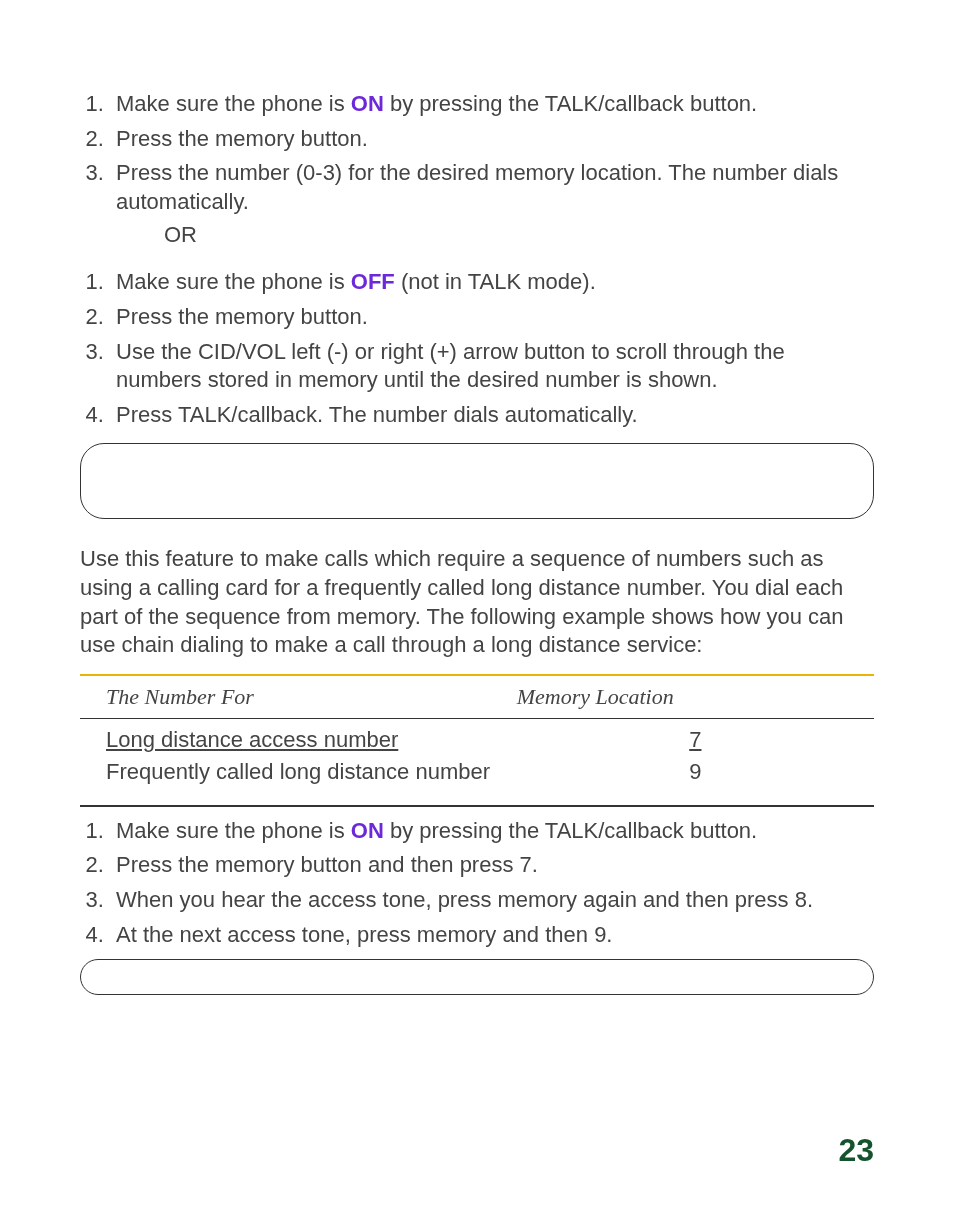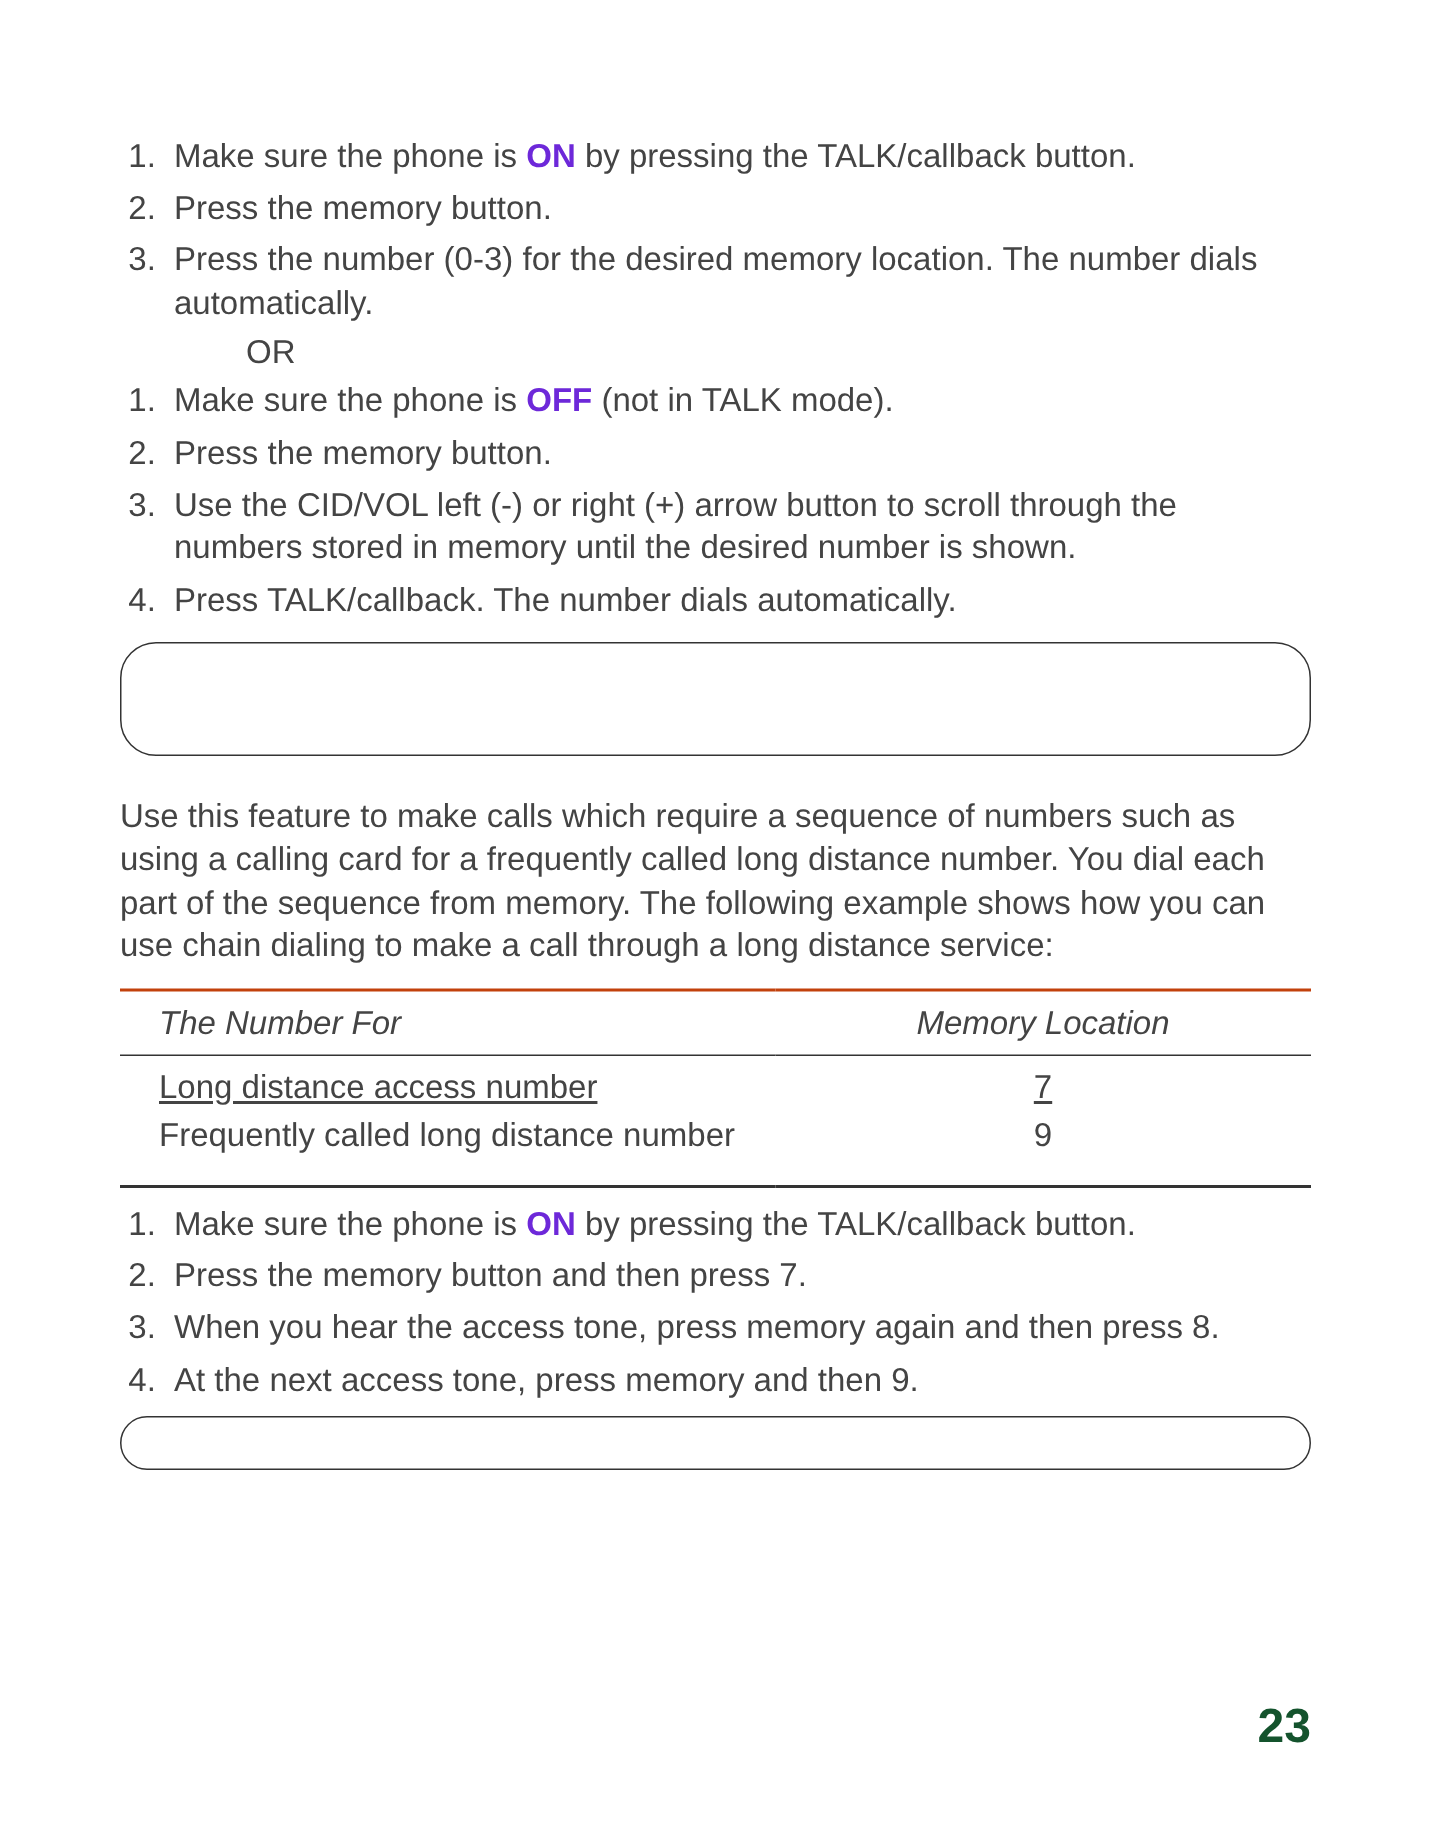--- a/index.html
+++ b/index.html
@@ -22,21 +22,21 @@
     margin: 0;
   }
   ol.plain li {
     font-size: 22px;
     line-height: 1.3;
     margin-bottom: 6px;
     padding-left: 6px;
   }
   .or-line {
     font-size: 22px;
-    margin: 6px 0 5px 84px;
+    margin: 6px 0 20px 84px;
   }
   .bold { font-weight: 700; color:#6d28d9; }
   .rounded-box {
     border: 1.5px solid #333;
     border-radius: 24px;
     height: 74px;
     margin: 14px 0 26px 0;
   }
   .rounded-box.small {
     height: 34px;
@@ -54,28 +54,29 @@
     margin-bottom: 10px;
   }
   table.chain thead th:first-child {
     text-align: left;
     font-style: italic;
     font-weight: 400;
     padding: 8px 0 8px 26px;
     border-bottom: 1px solid #333;
   }
   table.chain thead th:last-child {
-    text-align: center;
+    text-align: left;
     font-style: italic;
     font-weight: 400;
     padding: 0 0;
     border-bottom: 1px solid #333;
   }
   table.chain thead tr {
-    border-top: 2px solid #c2410c;
+    border-top: 2px solid #eab308;
+    font-family: Liberation Serif, serif;
   }
   table.chain tbody tr:last-child td {
     border-bottom: 2px solid #333;
   }
   table.chain td:first-child {
     padding: 3px 0 3px 26px;
   }
   table.chain td:last-child {
     text-align: center;
     padding: 3px 0;

